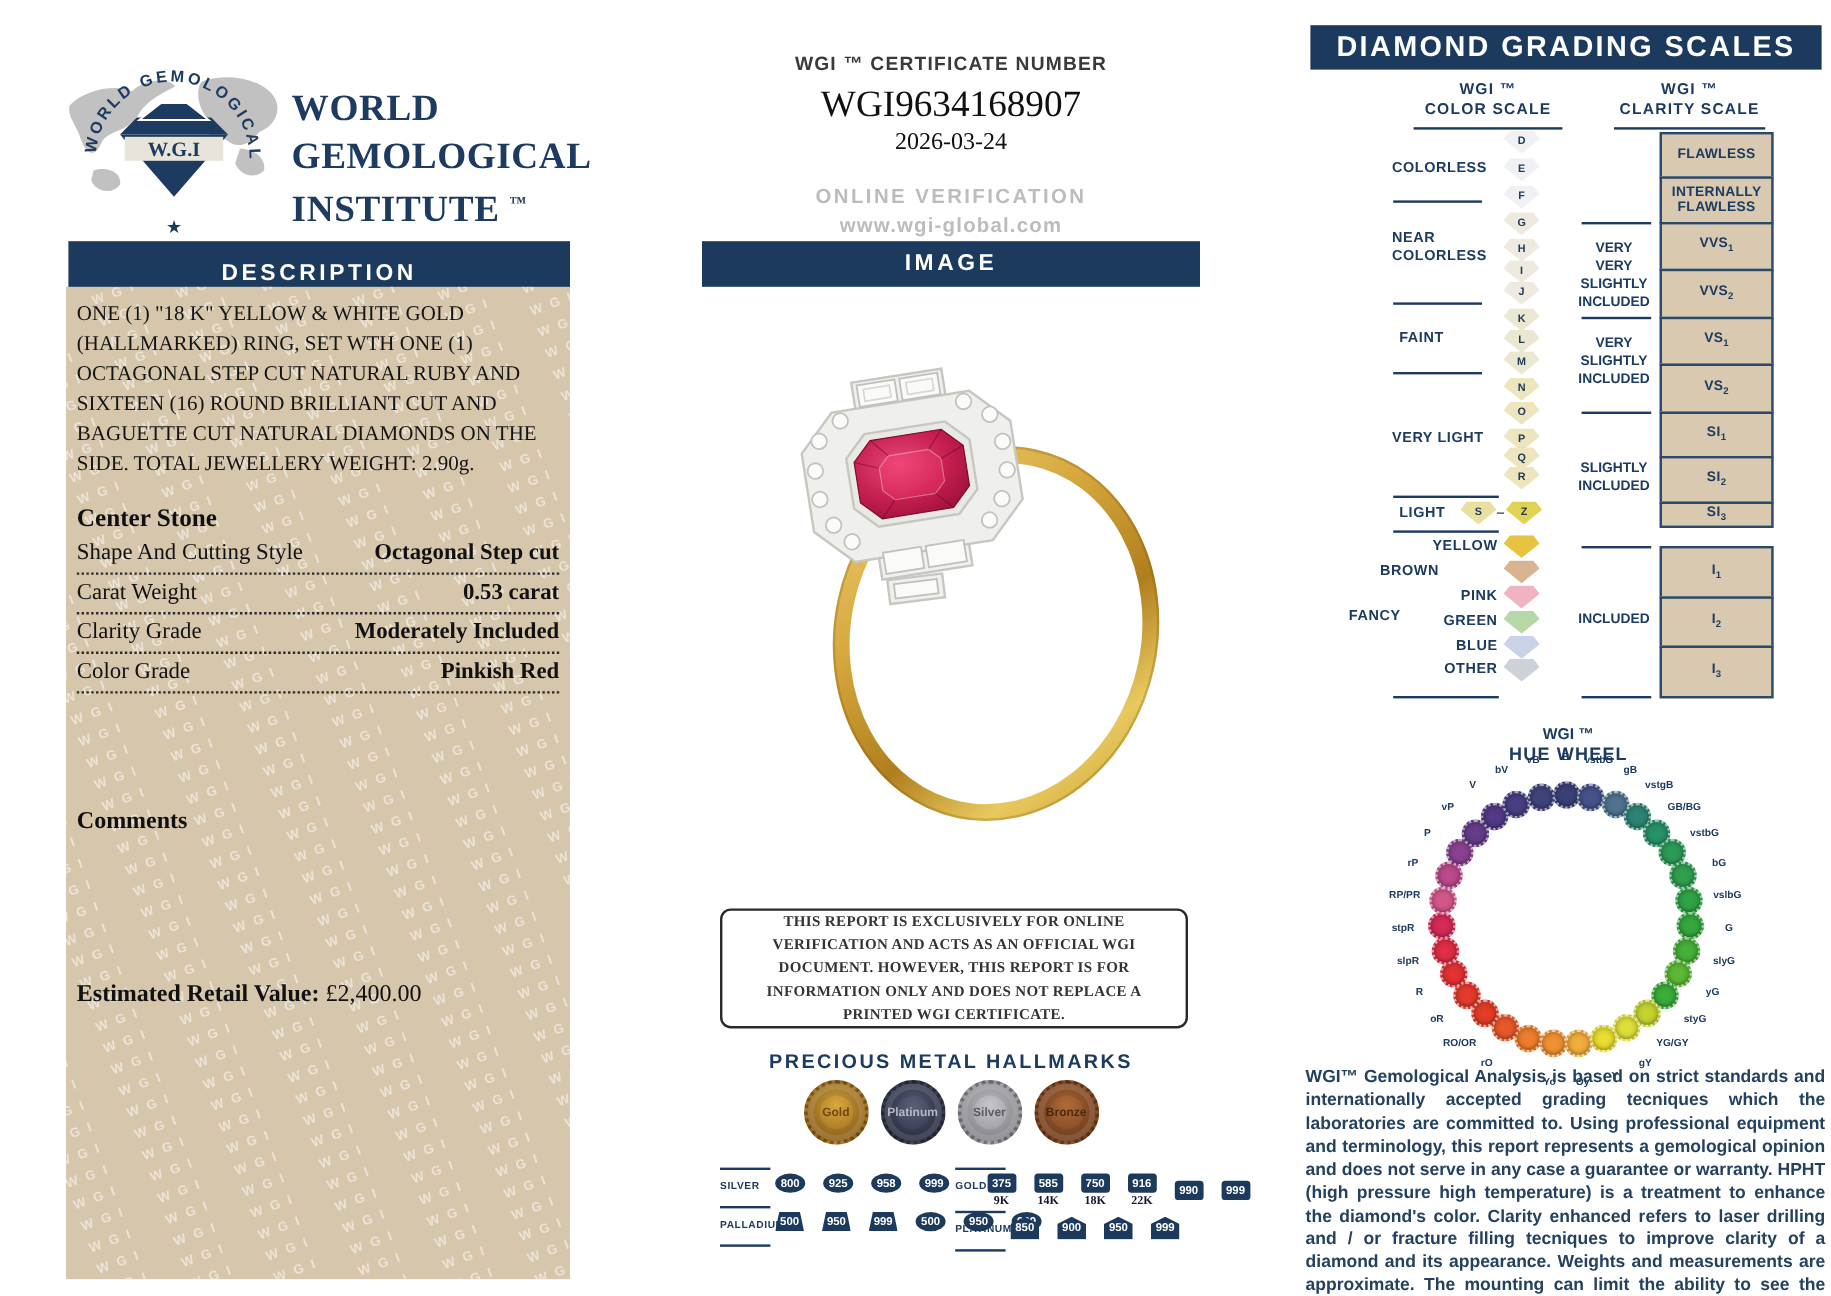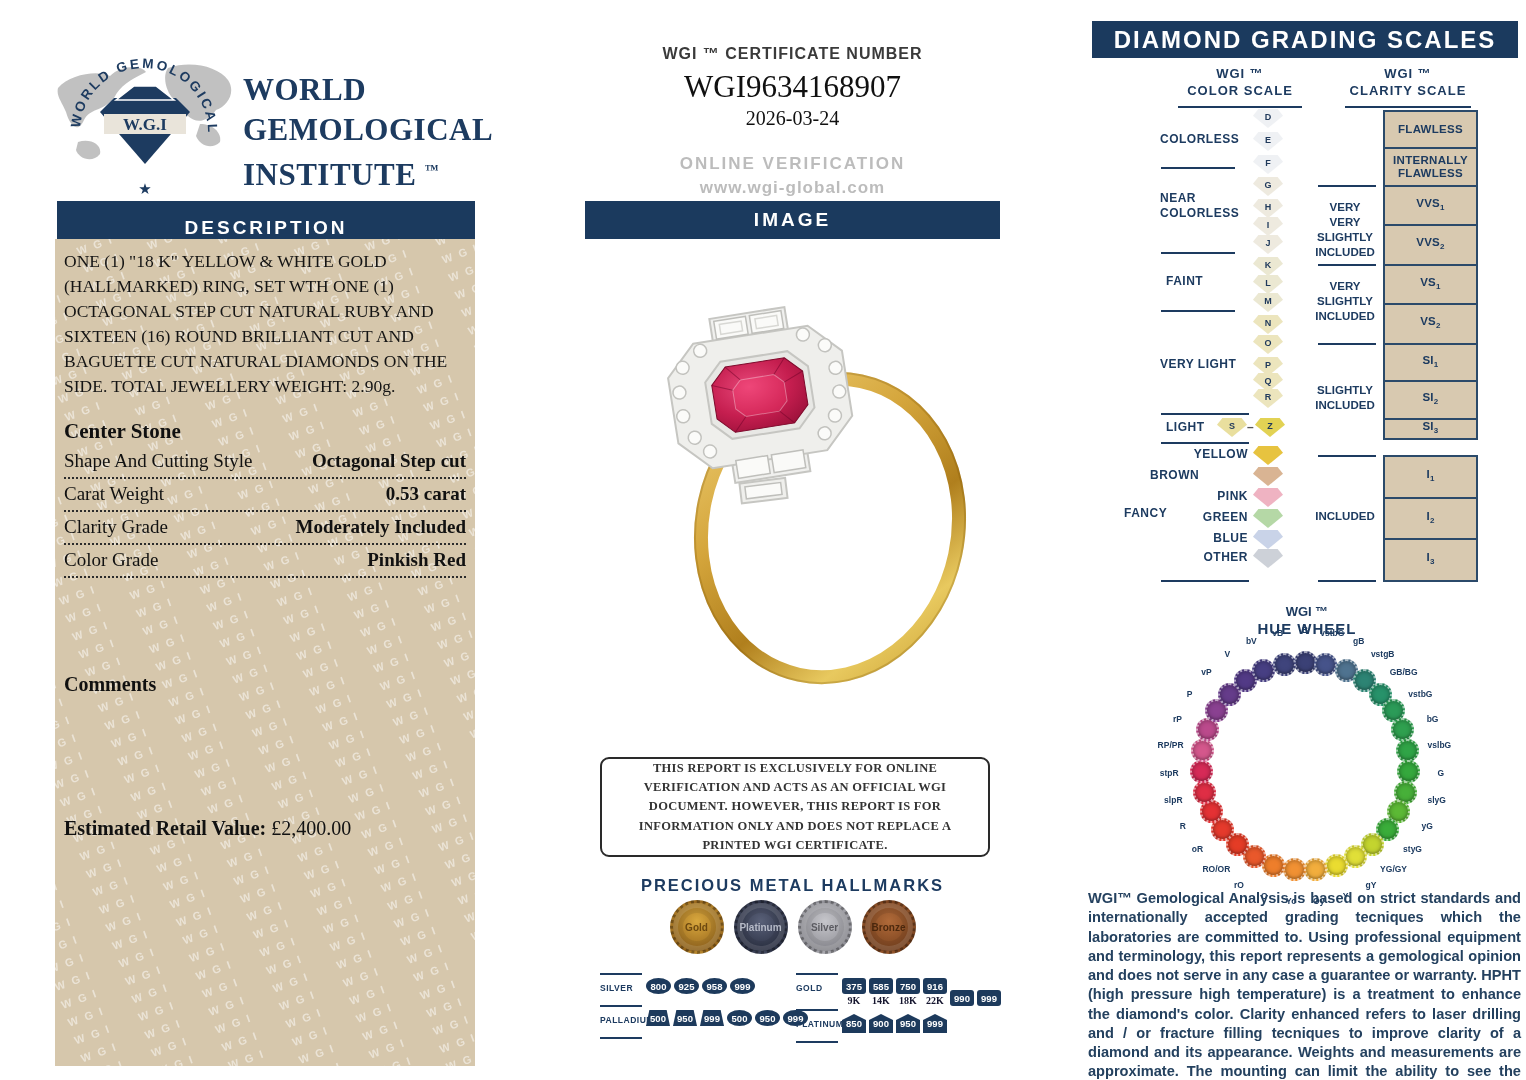--- a/index.html
+++ b/index.html
@@ -46,21 +46,21 @@
   .medals{position:absolute;left:585px;top:900px;width:415px;display:flex;justify-content:center;gap:10px}
   .medal{width:54px;height:54px;border-radius:50%;border:3px dotted rgba(0,0,0,.3);box-sizing:border-box;
       display:flex;align-items:center;justify-content:center;
       box-shadow:inset 0 0 0 5px rgba(255,255,255,.12), inset 0 0 0 10px rgba(0,0,0,.08)}
   .medal-label{font:bold 10px "Liberation Sans",sans-serif;opacity:.85}
   .hm-block{position:absolute;display:flex;flex-direction:column}
   .hm-rule{width:42px;height:2px;background:#1d3b60;margin:3px 0}
   .hm-row{display:flex;align-items:flex-start;min-height:24px}
   .hm-metal{width:46px;font:bold 8.5px "Liberation Sans",sans-serif;color:#1d3b60;
       letter-spacing:.5px;padding-top:5px}
-  .hm-badges{display:flex;gap:3px;align-items:flex-end}
+  .hm-badges{display:flex;gap:15px;align-items:center}
   .bw{display:flex;flex-direction:column;align-items:center;gap:1px}
   .b{min-width:24px;height:16px;background:#1d3a5c;color:#fff;font:bold 9.5px "Liberation Sans",sans-serif;
      display:flex;align-items:center;justify-content:center;box-sizing:border-box}
   .b.oval{border-radius:50%;width:25px}
   .b.rect{border-radius:3px}
   .b.trap{clip-path:polygon(14% 0,86% 0,100% 100%,0 100%)}
   .b.house{clip-path:polygon(50% 0,100% 32%,100% 100%,0 100%,0 32%);height:19px}
   .bk{font:bold 10px "Liberation Serif",serif;color:#15152e}
   
   .sc-head{position:absolute;text-align:center;font-weight:bold;font-size:13px;color:#1d3b60;

